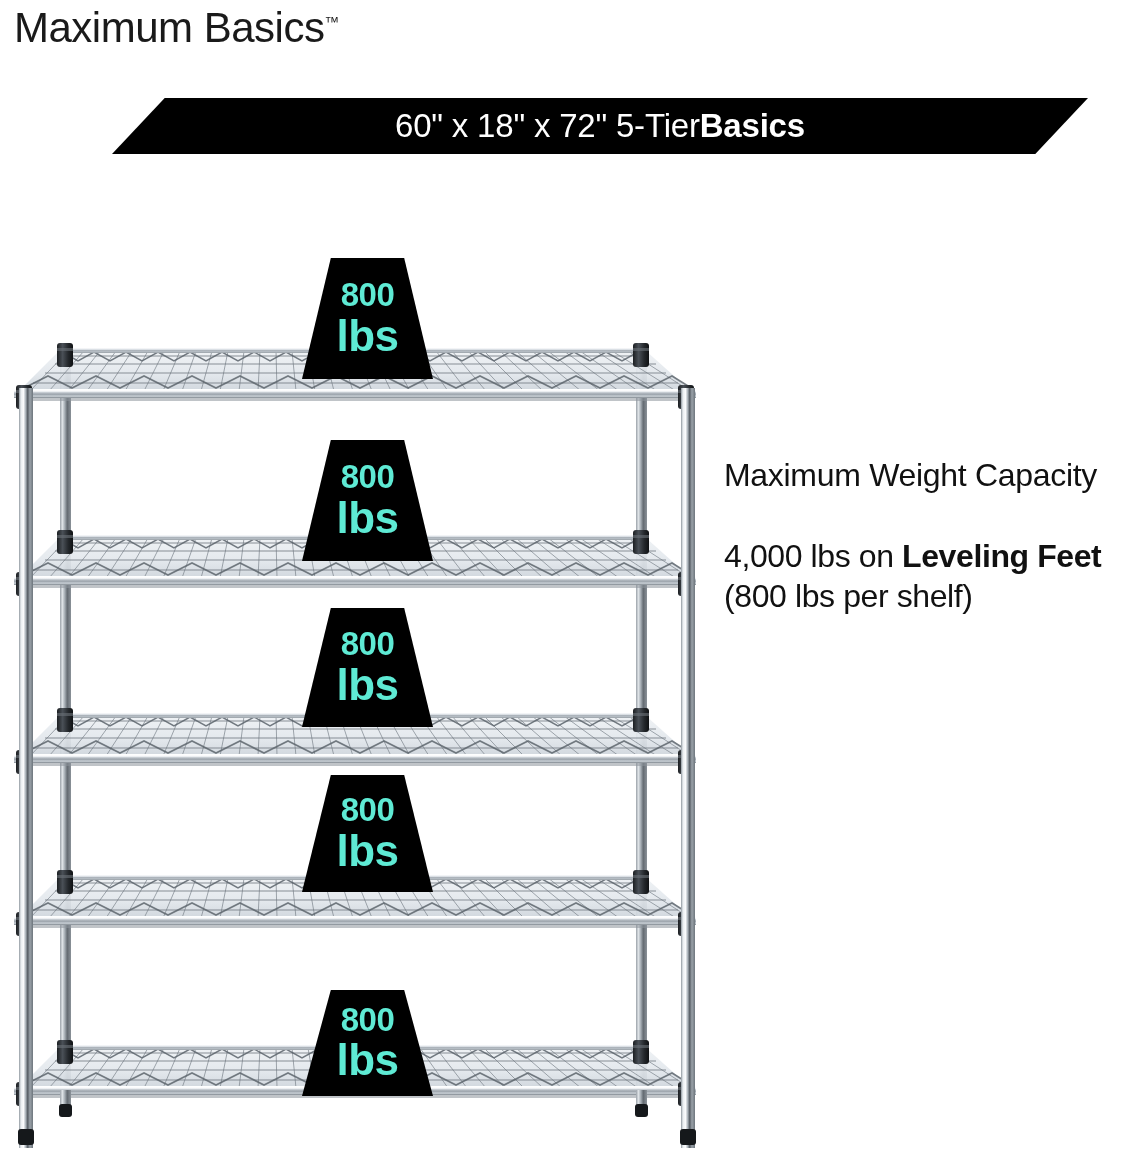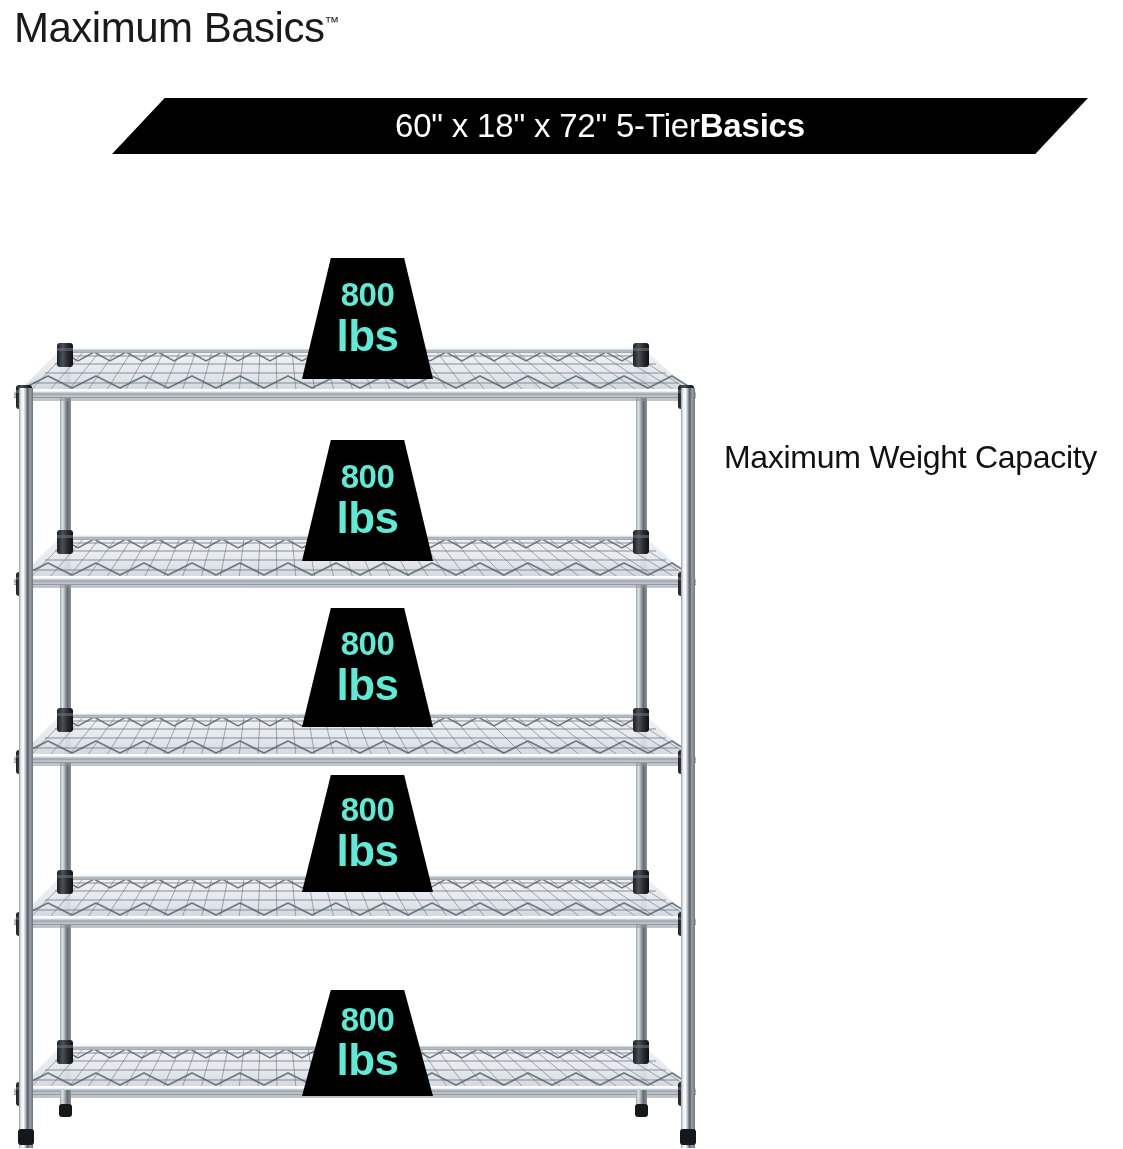--- a/index.html
+++ b/index.html
@@ -59,21 +59,21 @@
     font-weight: 400;
     letter-spacing: -0.2px;
     white-space: nowrap;
   }
   #banner-text b { font-weight: 700; }
 
   
   #copy {
     position: absolute;
     left: 724px;
-    top: 437px;
+    top: 455px;
     width: 392px;
   }
   #copy .head {
     font-size: 32px;
     font-weight: 400;
     line-height: 1.27;
     letter-spacing: -0.3px;
     margin: 0 0 40px 0;
     color: #111111;
   }
@@ -340,14 +340,17 @@
 </div>
 
 <div class="badge" style="left:302px; top:990px; width:131px; height:106px;">
   <span class="n">800</span>
   <span class="u">lbs</span>
 </div>
 
 <div id="copy">
   <p class="head">Maximum Weight Capacity</p>
 
+  <p class="para">
+    <span>4,000 lbs on </span><b>Leveling Feet</b><span> (800 lbs per shelf)</span>
+  </p>
 
 </div>
 
 </body></html>

